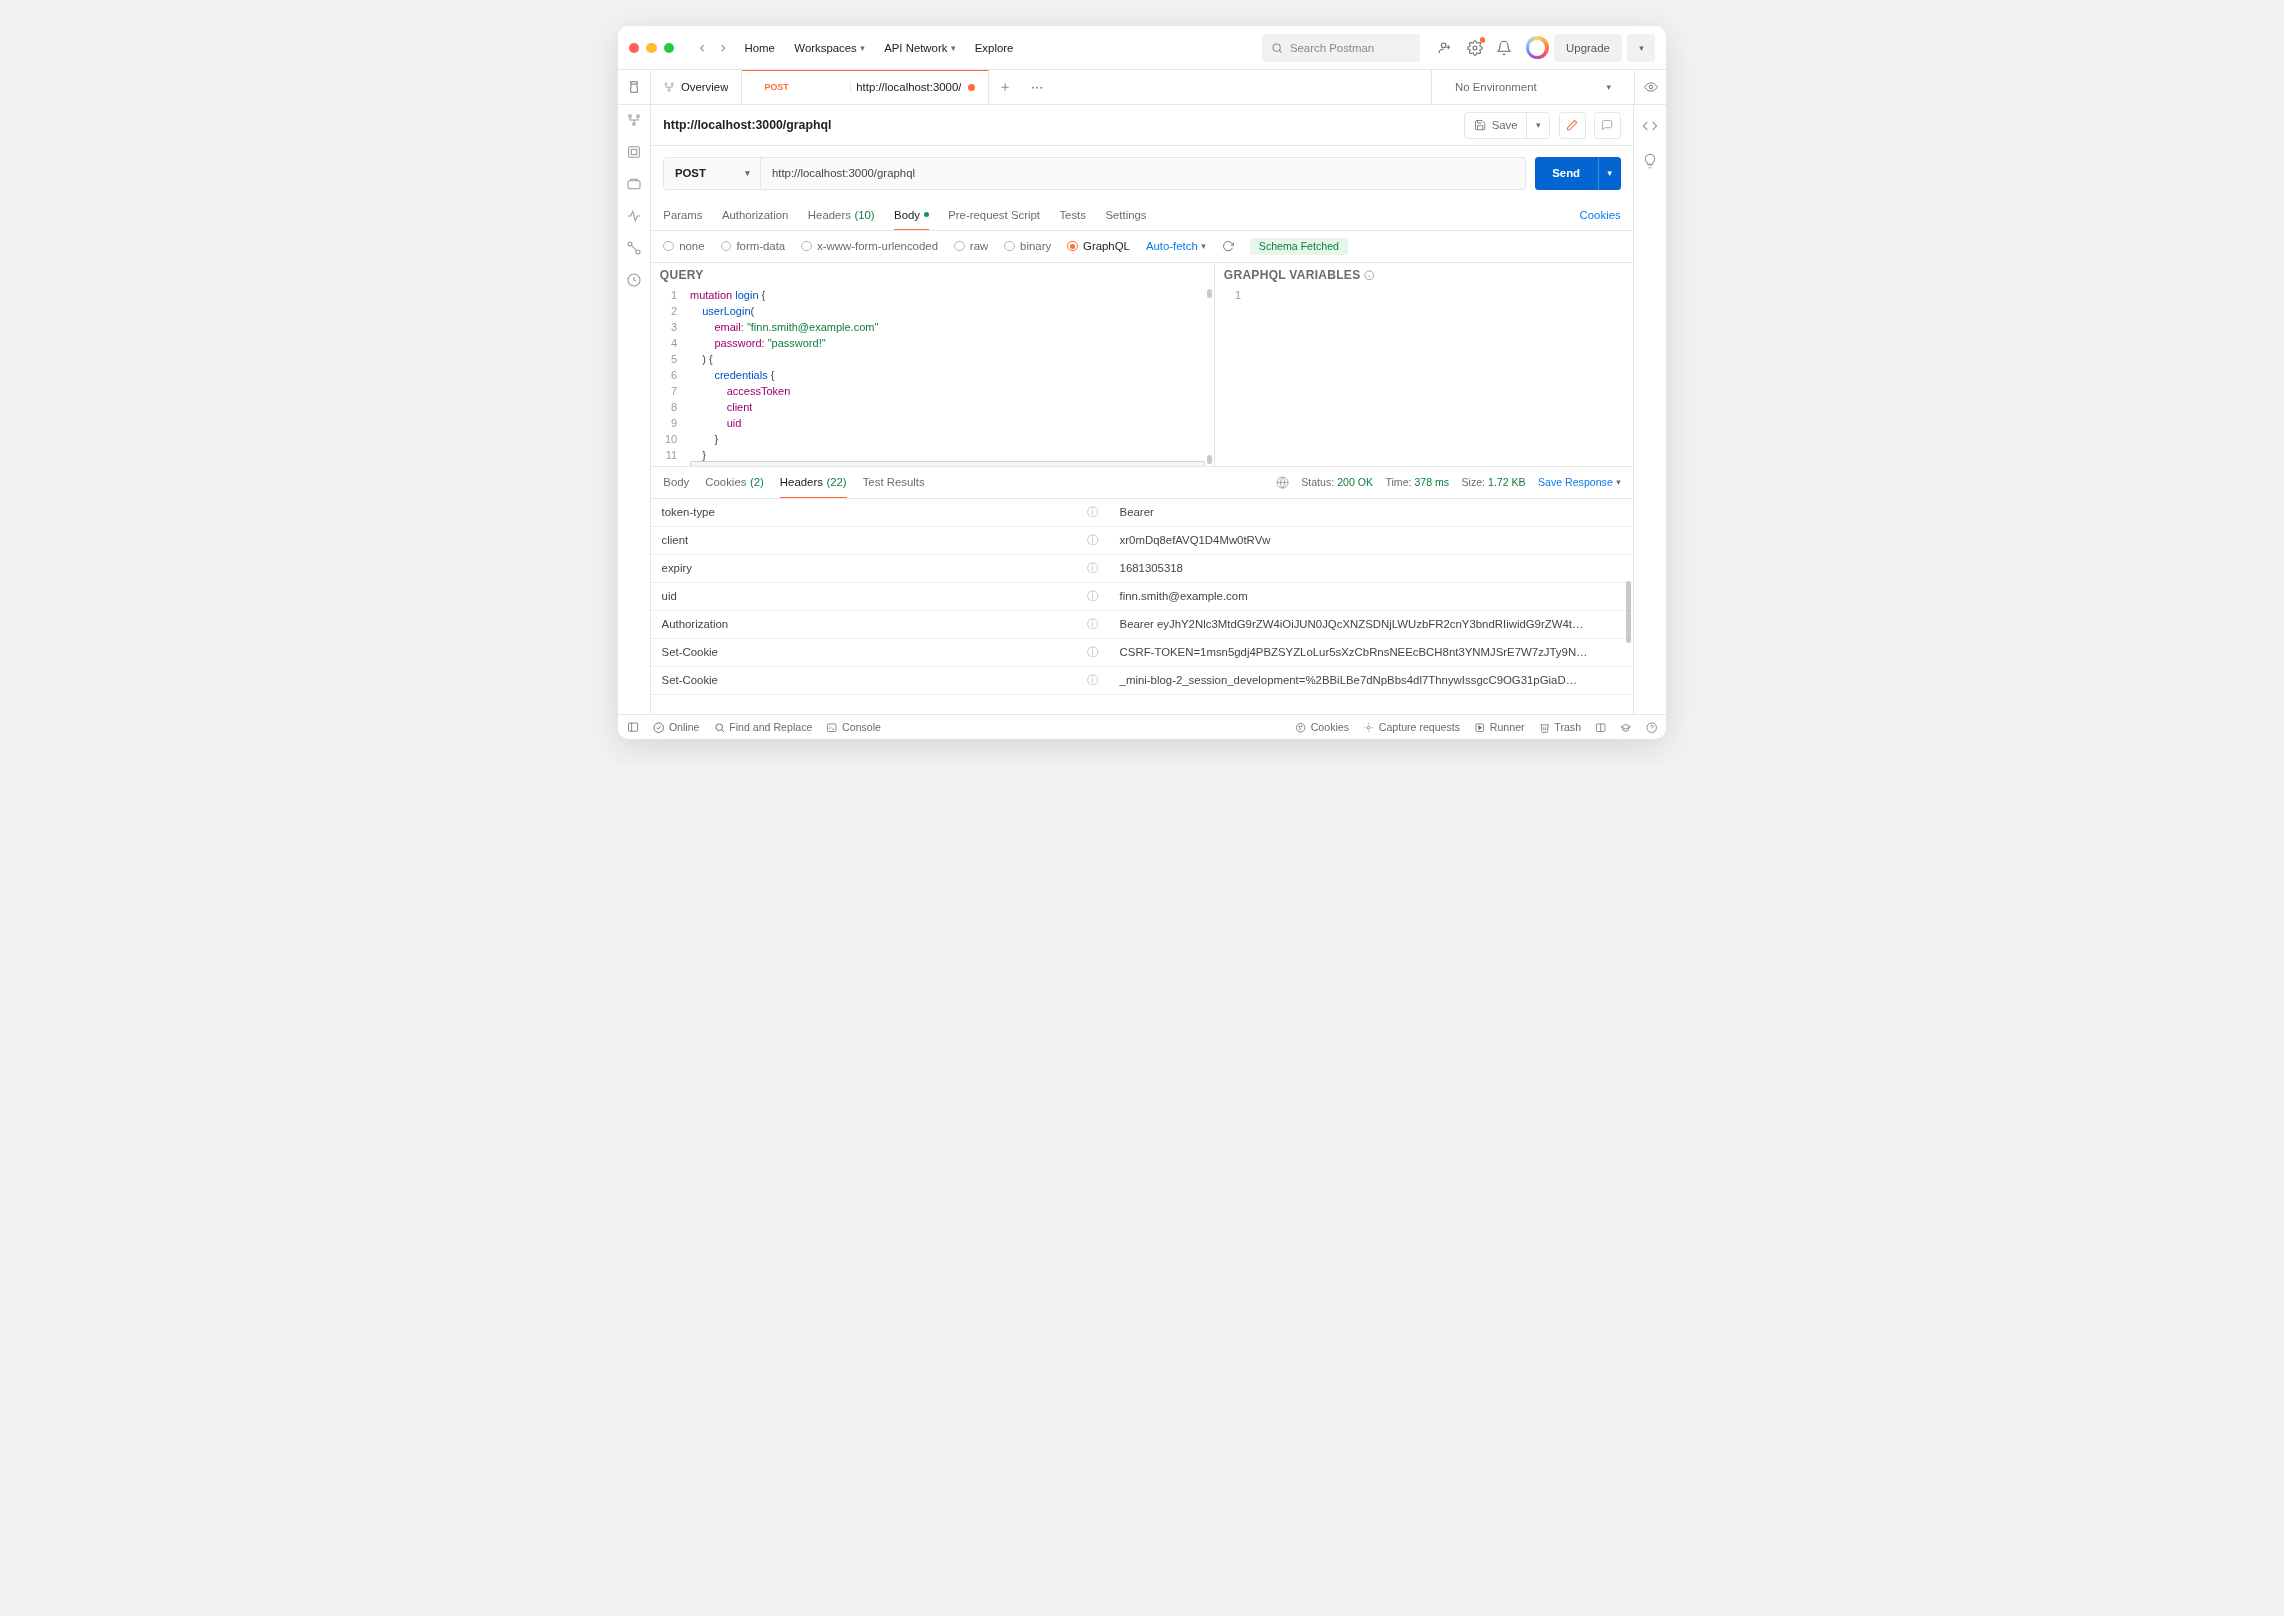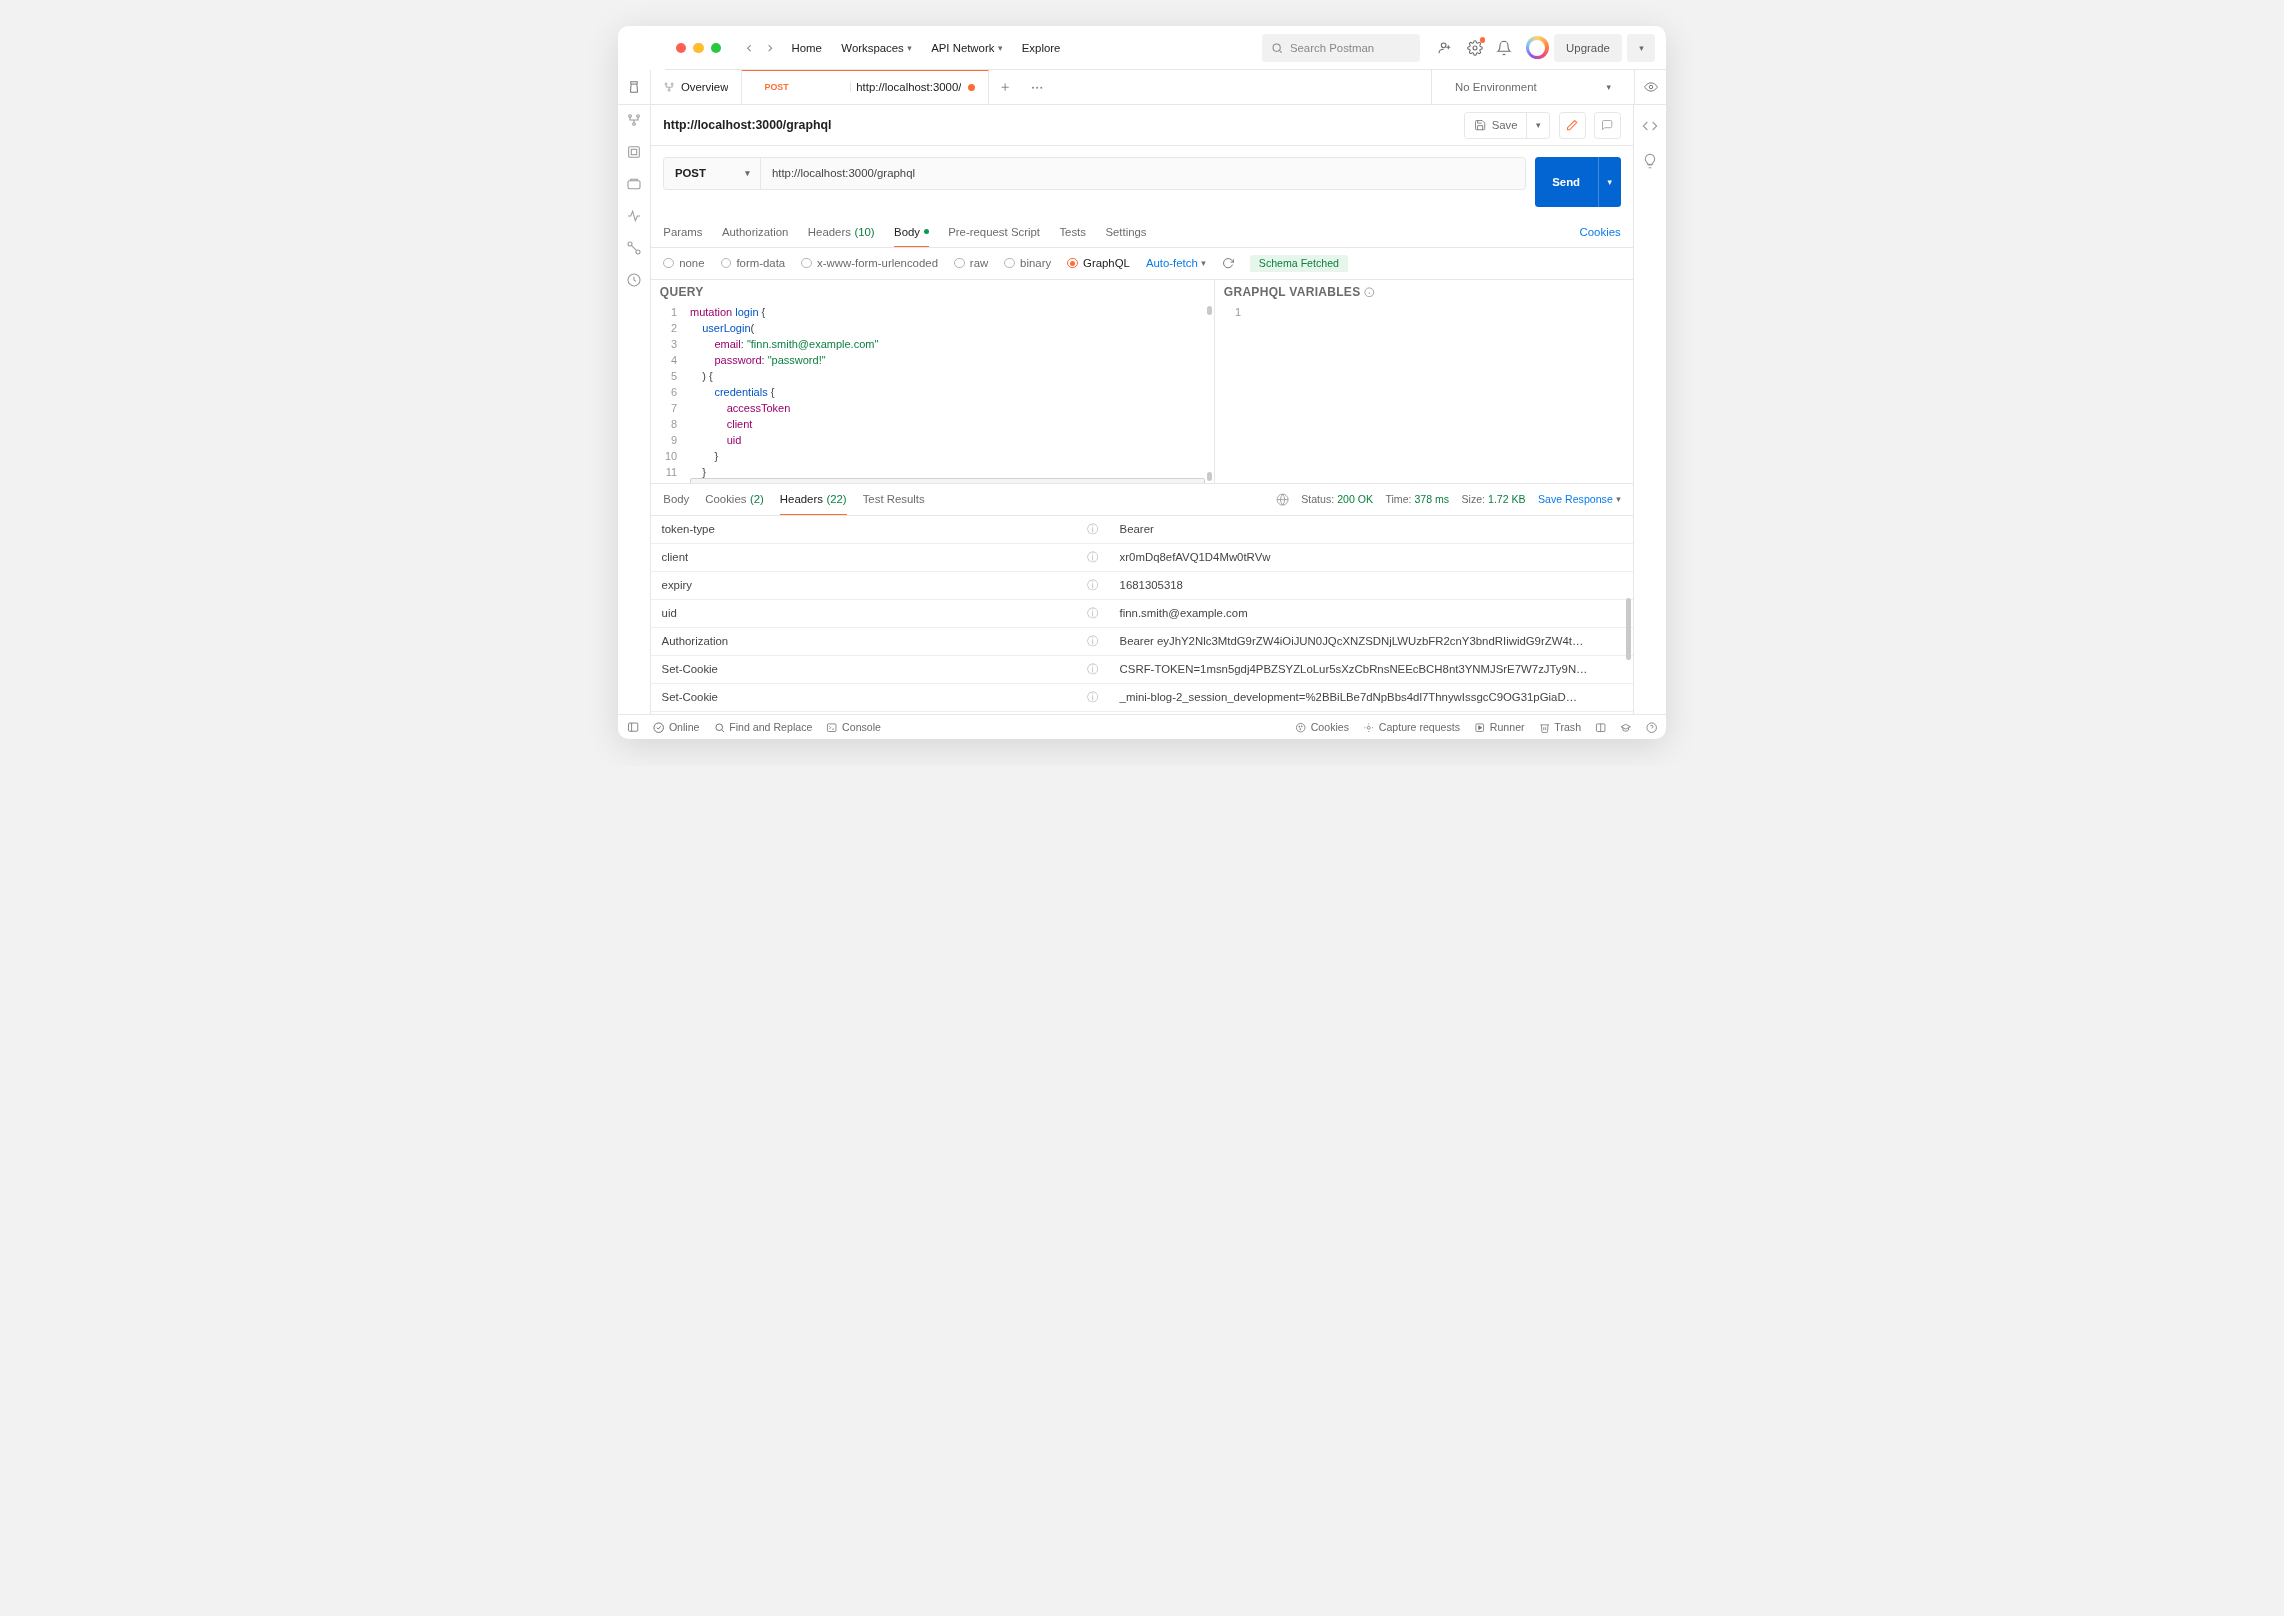--- a/index.html
+++ b/index.html
@@ -14,21 +14,21 @@
     --btn-blue:#0265d2;
   }
   *{box-sizing:border-box;font-family:-apple-system,BlinkMacSystemFont,"Segoe UI",Helvetica,Arial,sans-serif;}
   html,body{margin:0;background:#f2f2f2;}
   .window{
     width:1048px;height:713px;margin:26.4px auto;background:#fff;border-radius:10.6px;
     box-shadow:0 7px 35px rgba(0,0,0,0.12);overflow:hidden;position:relative;
     display:flex;flex-direction:column;font-size:11.4px;color:var(--text);
   }
   
-  .topbar{height:44px;display:flex;align-items:center;padding:0 10.6px;border-bottom:0.9px solid var(--border);margin-left:47px;}
+  .topbar{height:44px;display:flex;align-items:center;padding:0 10.6px;border-bottom:0.9px solid var(--border);}
   .traffic{display:flex;gap:7px;margin-right:17.6px;}
   .dot{width:10.6px;height:10.6px;border-radius:50%;}
   .dot.red{background:#ff5f57;}
   .dot.yellow{background:#febc2e;}
   .dot.green{background:#28c840;}
   .navarrow{width:21px;height:21px;display:flex;align-items:center;justify-content:center;color:#888;cursor:pointer;}
   .topnav{display:flex;align-items:center;gap:19.4px;margin-left:10.6px;}
   .topnav-item{color:var(--text);cursor:pointer;display:flex;align-items:center;gap:3.5px;}
   .chev{font-size:8.8px;color:#6b6b6b;}
   .search{margin-left:auto;width:158px;height:28px;background:#f1f1f1;border-radius:3.5px;display:flex;align-items:center;gap:7px;padding:0 8.8px;color:#888;}
@@ -64,21 +64,21 @@
   .savebtn>div{display:flex;align-items:center;gap:5.3px;padding:0 8.8px;height:100%;color:#6b6b6b;cursor:pointer;}
   .savebtn .sep{width:0.9px;height:100%;background:var(--border);padding:0;}
   .iconbtn{width:26.4px;height:26.4px;border:0.9px solid var(--border);border-radius:3.5px;display:flex;align-items:center;justify-content:center;cursor:pointer;}
   .iconbtn.orange{color:var(--accent-orange);}
   .iconbtn.gray{color:#9a9a9a;}
   
   .urlrow{padding:10.6px 12.3px;display:flex;gap:8.8px;}
   .urlbox{flex:1;display:flex;border:0.9px solid var(--border);background:#fafafa;border-radius:3.5px;overflow:hidden;height:33px;}
   .method{width:97px;border-right:0.9px solid var(--border);display:flex;align-items:center;justify-content:space-between;padding:0 10.6px;font-weight:600;cursor:pointer;}
   .urlinput{flex:1;border:none;background:transparent;padding:0 10.6px;font-size:11.4px;color:#444;outline:none;}
-  .send{height:50px;background:var(--btn-blue);color:#fff;border-radius:3.5px;display:flex;align-items:stretch;overflow:hidden;}
+  .send{height:33px;background:var(--btn-blue);color:#fff;border-radius:3.5px;display:flex;align-items:stretch;overflow:hidden;}
   .send .lbl{display:flex;align-items:center;padding:0 17.6px;font-weight:600;cursor:pointer;}
   .send .dd{display:flex;align-items:center;padding:0 8.8px;border-left:0.9px solid rgba(255,255,255,0.25);cursor:pointer;}
   
   .reqtabs{display:flex;align-items:center;padding:0 12.3px;height:30px;border-bottom:0.9px solid var(--border);gap:19.4px;}
   .reqtabs .t{color:var(--muted);cursor:pointer;display:flex;align-items:center;gap:3.5px;height:100%;}
   .reqtabs .t.active{color:var(--text);border-bottom:1.8px solid var(--accent-orange);font-weight:500;}
   .reqtabs .count{color:var(--green);}
   .reqtabs .bodydot{width:5.3px;height:5.3px;background:#0a9955;border-radius:50%;}
   .reqtabs .cookies{margin-left:auto;color:var(--accent-blue);cursor:pointer;}
   

